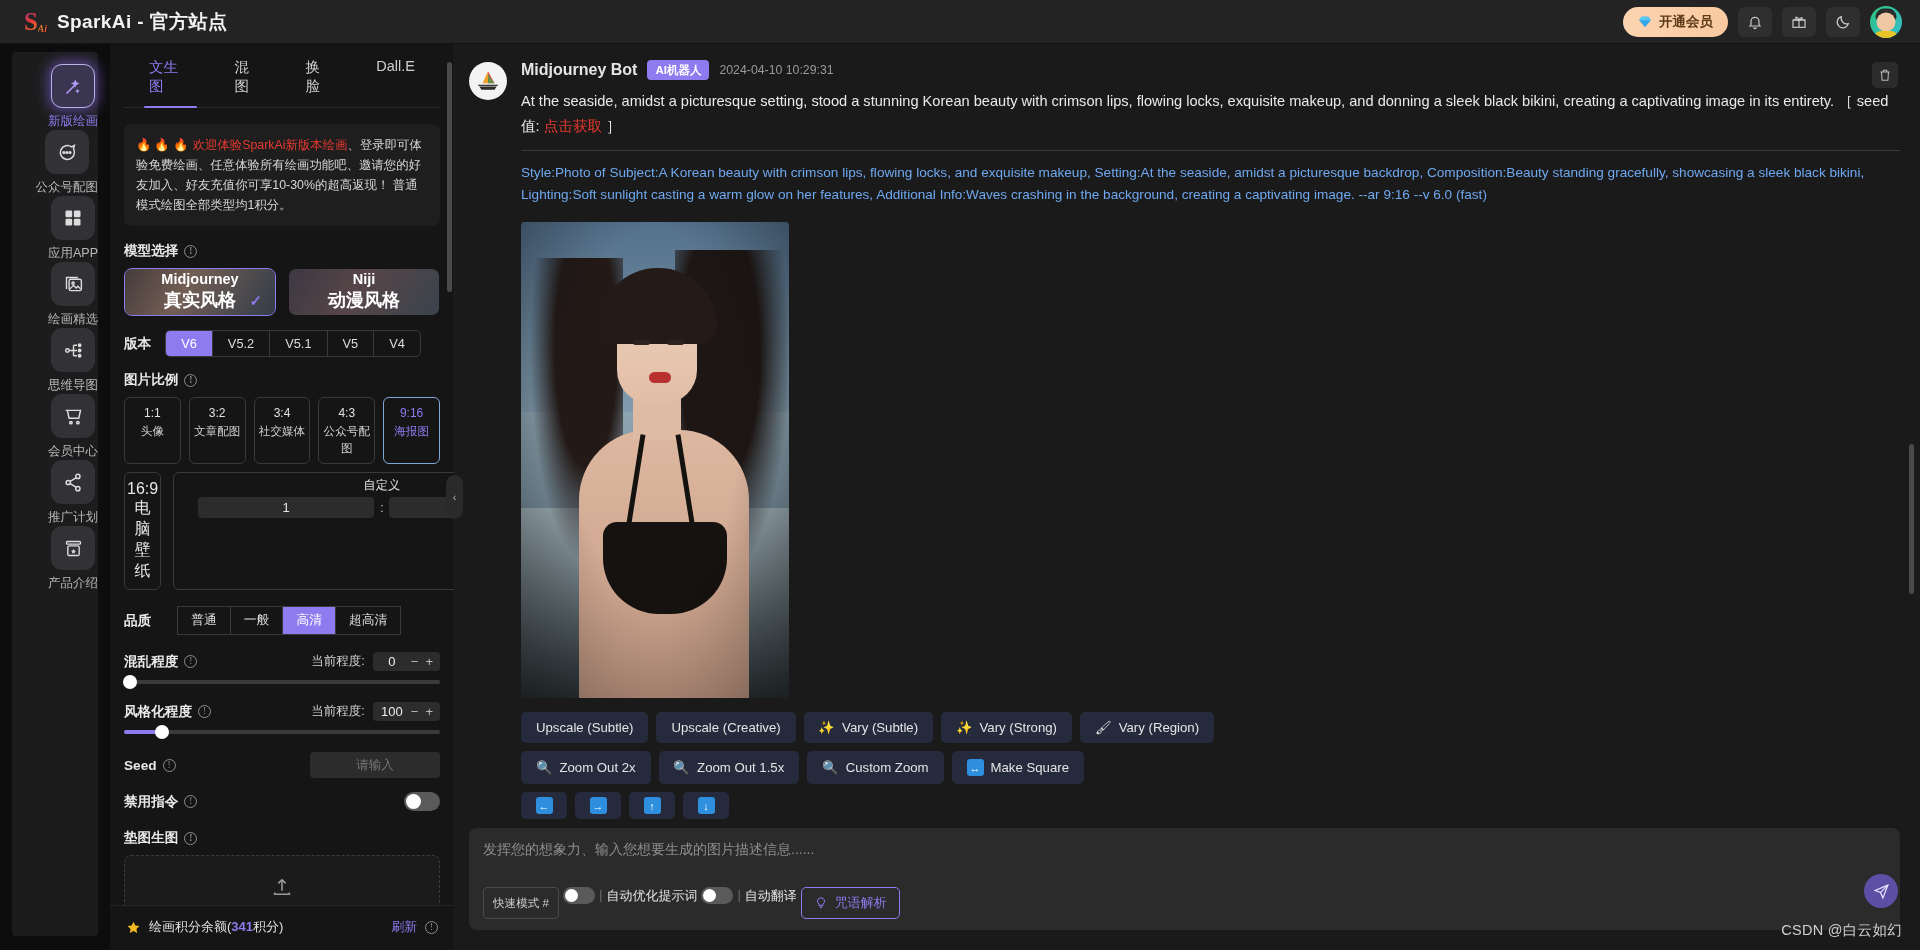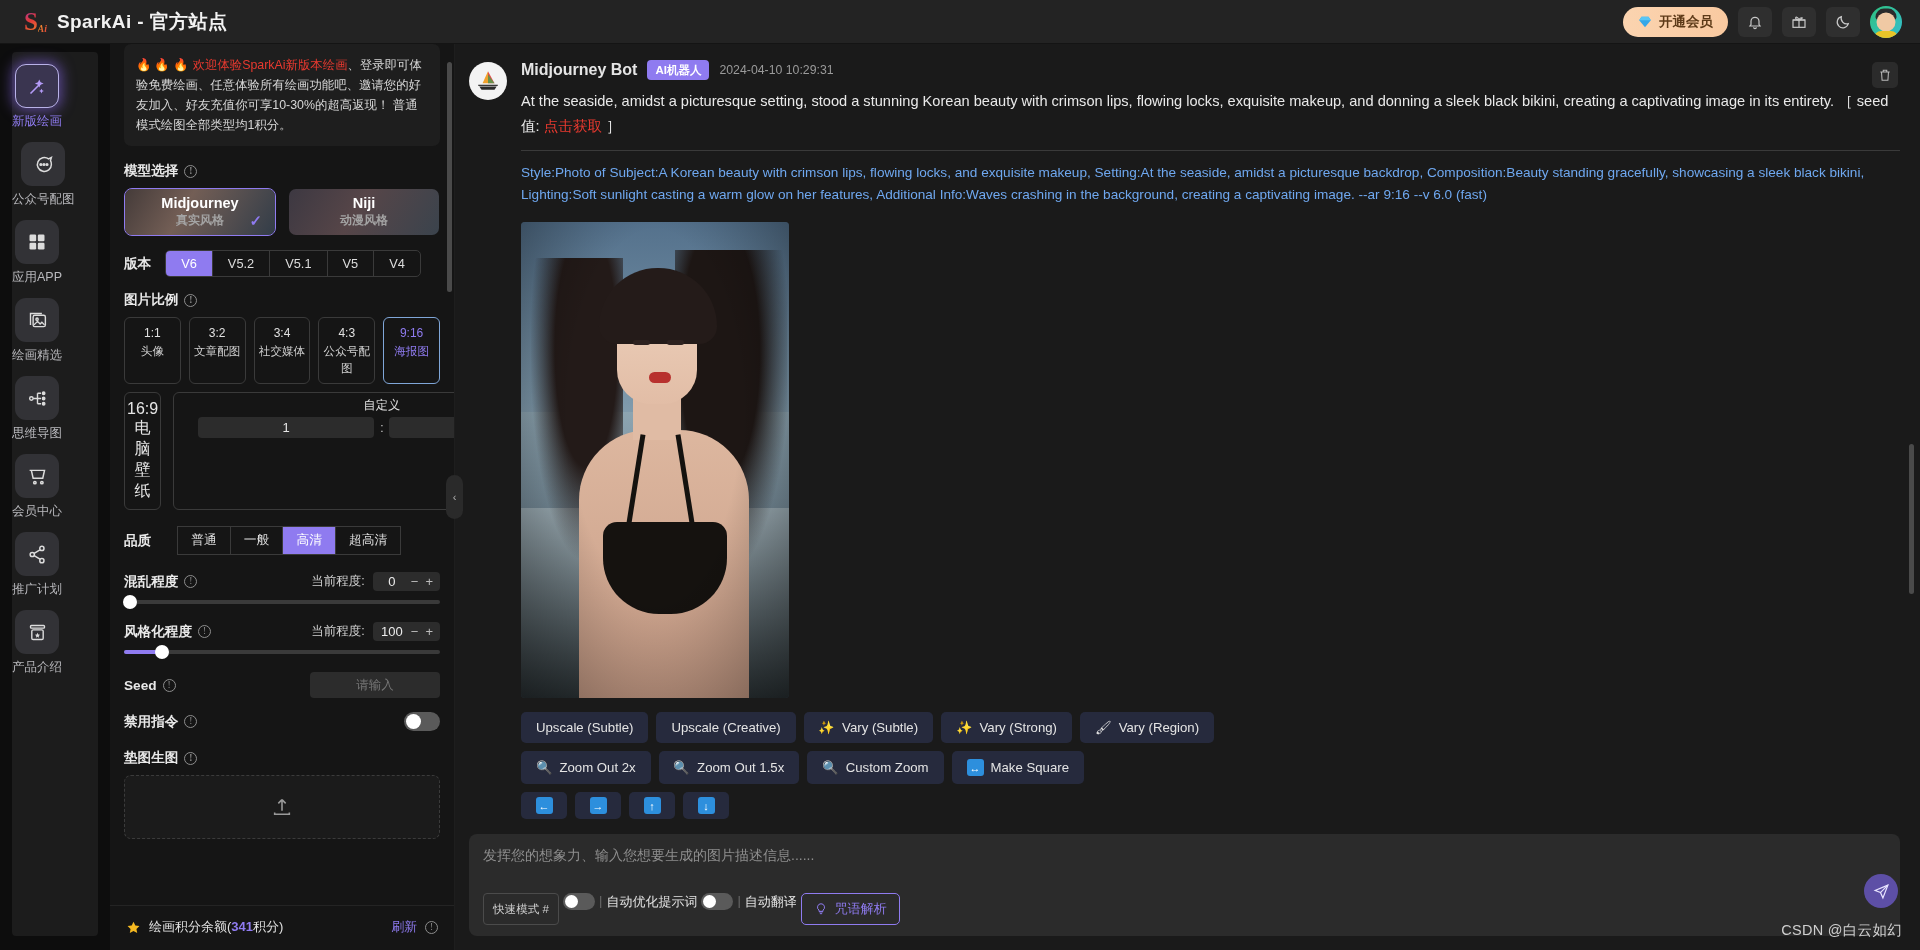--- a/index.html
+++ b/index.html
@@ -63,21 +63,21 @@
   #body-row { flex: 1; display: flex; min-height: 0; }
 
   
   #rail {
     width: 110px; min-width: 110px; background: #0d0d0d;
     display: flex; justify-content: center; padding-top: 8px;
   }
   #rail-inner {
     width: 86px; background: #1c1c1c; border-radius: 4px;
     padding: 12px 0 14px; display: flex; flex-direction: column;
-    align-items: flex-start; gap: 12px; height: calc(100% - 14px);
+    align-items: flex-end; gap: 0; height: calc(100% - 14px);
   }
   .rail-item { display: flex; flex-direction: column; align-items: center; gap: 5px; cursor: pointer; }
   .rail-ico {
     width: 44px; height: 44px; border-radius: 11px; background: #323236;
     display: flex; align-items: center; justify-content: center; color: #dcdcdc;
   }
   .rail-item.active .rail-ico {
     background: #3a3550; border: 1.5px solid #b9b2e8;
     box-shadow: 0 0 13px 3px rgba(139,106,240,.55);
     color: #b49bf7;
@@ -124,21 +124,21 @@
   .model-card {
     flex: 1; height: 48px; border-radius: 8px; position: relative;
     display: flex; flex-direction: column; align-items: center; justify-content: center;
     overflow: hidden; cursor: pointer; border: 1.5px solid transparent;
   }
   .model-card .bg { position: absolute; inset: 0; opacity: .55; }
   .model-card:nth-child(1) .bg { background: linear-gradient(120deg,#6b5a57,#c09a8a 40%,#4a5d72); }
   .model-card:nth-child(2) .bg { background: linear-gradient(120deg,#5d5566,#8c6d72 45%,#59697a); }
   .model-card.selected { border-color: #8f7bf0; }
   .model-card .mc-name { position: relative; font-size: 14.5px; font-weight: bold; color:#fff; line-height: 1.1; }
-  .model-card .mc-sub  { position: relative; font-size: 12px; font-weight: bold; color:#a3a3a3; line-height: 1.35;}
+  .model-card .mc-sub  { position: relative; font-size: 18px; font-weight: bold; color:#ffffff; line-height: 1.35;}
   .mc-check { position: absolute; right: 13px; bottom: 5px; color: #8f7bf0; font-size: 15px; font-weight: bold; }
 
   
   #version-row { display: flex; align-items: center; gap: 14px; margin-bottom: 14px; }
   #version-seg { display: flex; border: 1px solid #3a3a3a; border-radius: 5px; overflow: hidden; }
   .vseg {
     padding: 5px 15px; font-size: 12.8px; color: #dcdcdc; cursor: pointer;
     border-right: 1px solid #3a3a3a; background: transparent;
   }
   .vseg:last-child { border-right: none; }
@@ -289,21 +289,21 @@
     width: 17px; height: 17px; border-radius: 3px; background: #2d8fdd;
     color: #fff; font-size: 11px; display: flex; align-items: center; justify-content: center;
   }
   #delete-btn {
     position: absolute; right: 22px; top: 18px; width: 26px; height: 26px;
     background: #2b2b2b; border-radius: 5px; display: flex; align-items: center;
     justify-content: center; color: #b9b9b9; cursor: pointer;
   }
 
   
-  #composer-wrap { padding: 6px 20px 14px 14px; }
+  #composer-wrap { padding: 6px 20px 20px 14px; }
   #composer {
     background: #2b2b2b; border-radius: 8px; padding: 13px 14px 11px;
     display: flex; flex-direction: column; gap: 16px;
   }
   #composer-input {
     background: transparent; border: none; outline: none; resize: none;
     color: #e6e6e6; font-size: 14px; height: 30px; width: 100%;
     font-family: "Liberation Sans", sans-serif;
   }
   #composer-input::placeholder { color: #8e8e8e; }
@@ -477,20 +477,26 @@
           </div>
           <span class="rail-lbl">产品介绍</span>
         </div>
 
       </div>
     </div>
 
     <div id="panel">
       <div id="panel-scroll">
 
+        <div id="tabs">
+          <div class="tab active">文生图</div>
+          <div class="tab">混图</div>
+          <div class="tab">换脸</div>
+          <div class="tab">Dall.E</div>
+        </div>
 
         <div id="promo">
           <span>🔥 🔥 🔥</span>
           <span class="promo-red">欢迎体验SparkAi新版本绘画</span><span>、登录即可体验免费绘画、任意体验所有绘画功能吧、邀请您的好友加入、好友充值你可享10-30%的超高返现！ 普通模式绘图全部类型均1积分。</span>
         </div>
 
         <div class="sec-label">
           <span>模型选择</span>
           <span class="q-ico">!</span>
         </div>

